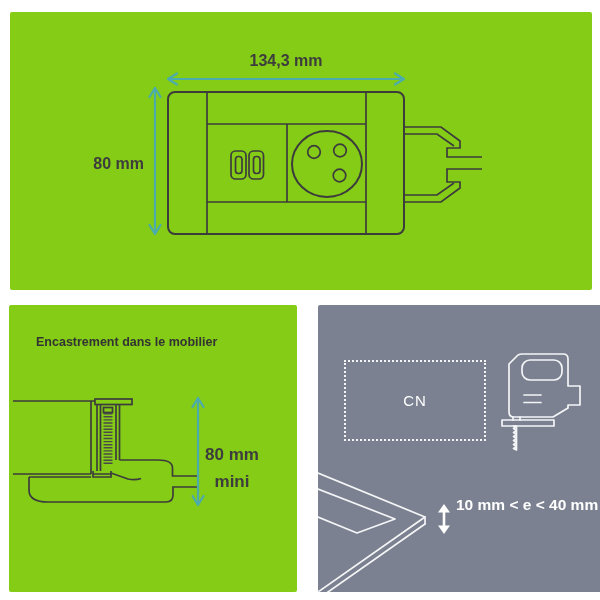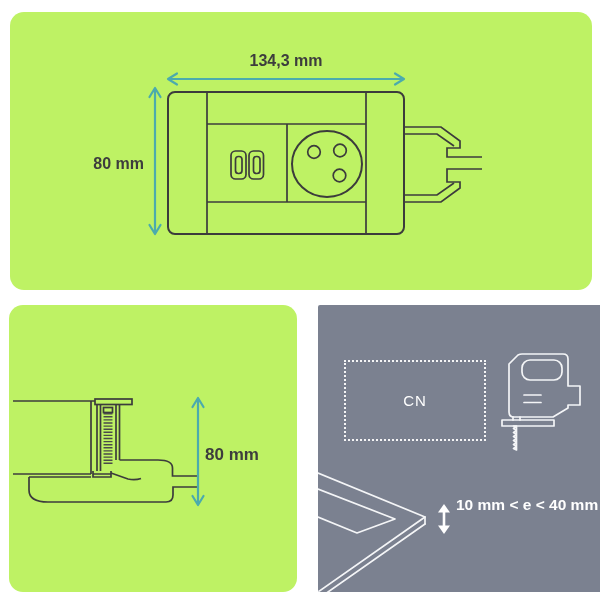--- a/index.html
+++ b/index.html
@@ -1,21 +1,21 @@
 <!DOCTYPE html>
 <html><head>
 <meta charset="utf-8">
 <style>
   html,body{margin:0;padding:0;}
   body{
     width:600px;height:600px;position:relative;background:#ffffff;
     font-family:"Liberation Sans", sans-serif;overflow:hidden;
   }
   .panel{position:absolute;overflow:hidden;}
-  .panel-light{background:#bef264;border-radius:14px;text-decoration:underline;}
+  .panel-light{background:#84cc16;border-radius:2px;text-decoration:underline;}
   .panel-dark{background:#7b8190;border-radius:2px;}
   #panel-top{left:10px;top:12px;width:582px;height:278px;}
   #panel-bl{left:9px;top:305px;width:288px;height:287px;}
   #panel-br{left:306px;top:305px;width:313px;height:287px;margin-left:12px;}
   .abs{position:absolute;}
   .dim-label{
     color:#3d3d3d;font-weight:600;font-size:16px;white-space:nowrap;
   }
   #width-label{left:216px;top:40px;width:120px;text-align:center;}
   #height-label{left:58px;top:143px;width:76px;text-align:right;}
@@ -90,20 +90,21 @@
       <path d="M394,190 H431 L450,176 V170 H437 V157 H472"></path>
       <path d="M394,122 H427 L444,134"></path>
       <path d="M394,183 H427 L444,171"></path>
     </g>
   </svg>
   <div class="abs dim-label" id="width-label">134,3 mm</div>
   <div class="abs dim-label" id="height-label">80 mm</div>
 </div>
 
 <div id="panel-bl" class="panel panel-light">
+  <div class="abs" id="bl-title">Encastrement dans le mobilier</div>
   <svg class="abs" style="left:0;top:0" width="288" height="287" viewBox="0 0 288 287">
 
     <g class="ink-thin">
       <line x1="4" y1="96" x2="86" y2="96"></line>
       <line x1="4" y1="169" x2="82" y2="169"></line>
       <line x1="82" y1="96" x2="82" y2="169"></line>
     </g>
 
     <g class="ink-thin">
       <rect x="86" y="94" width="37" height="5.5"></rect>
@@ -124,20 +125,21 @@
     </g>
 
     <g class="teal">
       <line x1="189" y1="94" x2="189" y2="199"></line>
       <polyline points="183.5,102 189,93 194.5,102"></polyline>
       <polyline points="183.5,191 189,200 194.5,191"></polyline>
     </g>
   </svg>
   <div class="abs" id="bl-depth">
     <div>80 mm</div>
+    <div>mini</div>
   </div>
 </div>
 
 <div id="panel-br" class="panel panel-dark">
 
   <div class="abs" id="cn-box">
     <span id="cn-label">CN</span>
   </div>
 
   <svg class="abs" style="left:175px;top:43px" width="90" height="110" viewBox="0 0 90 110">

